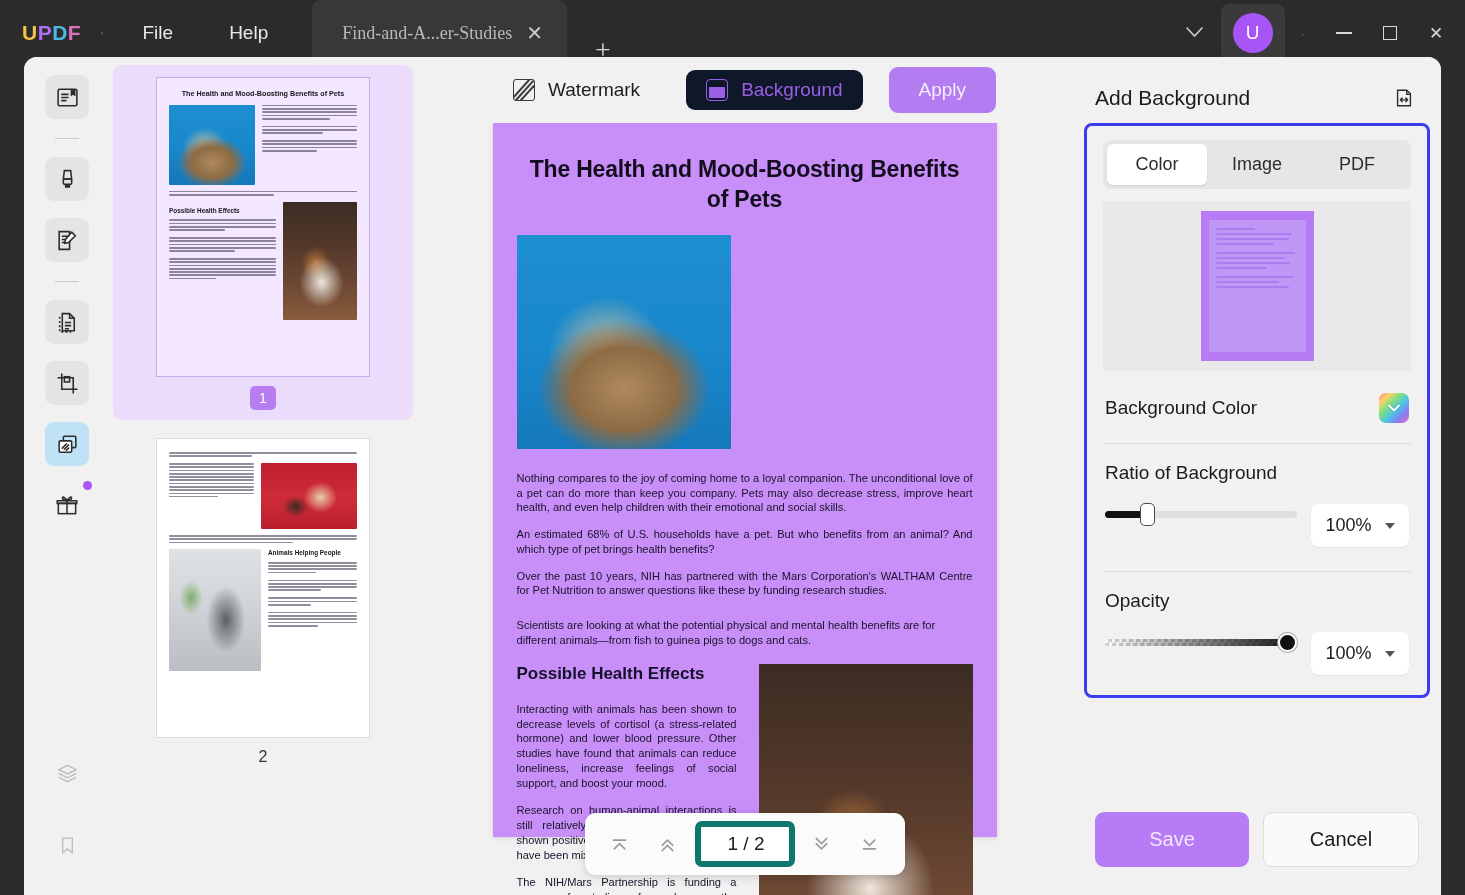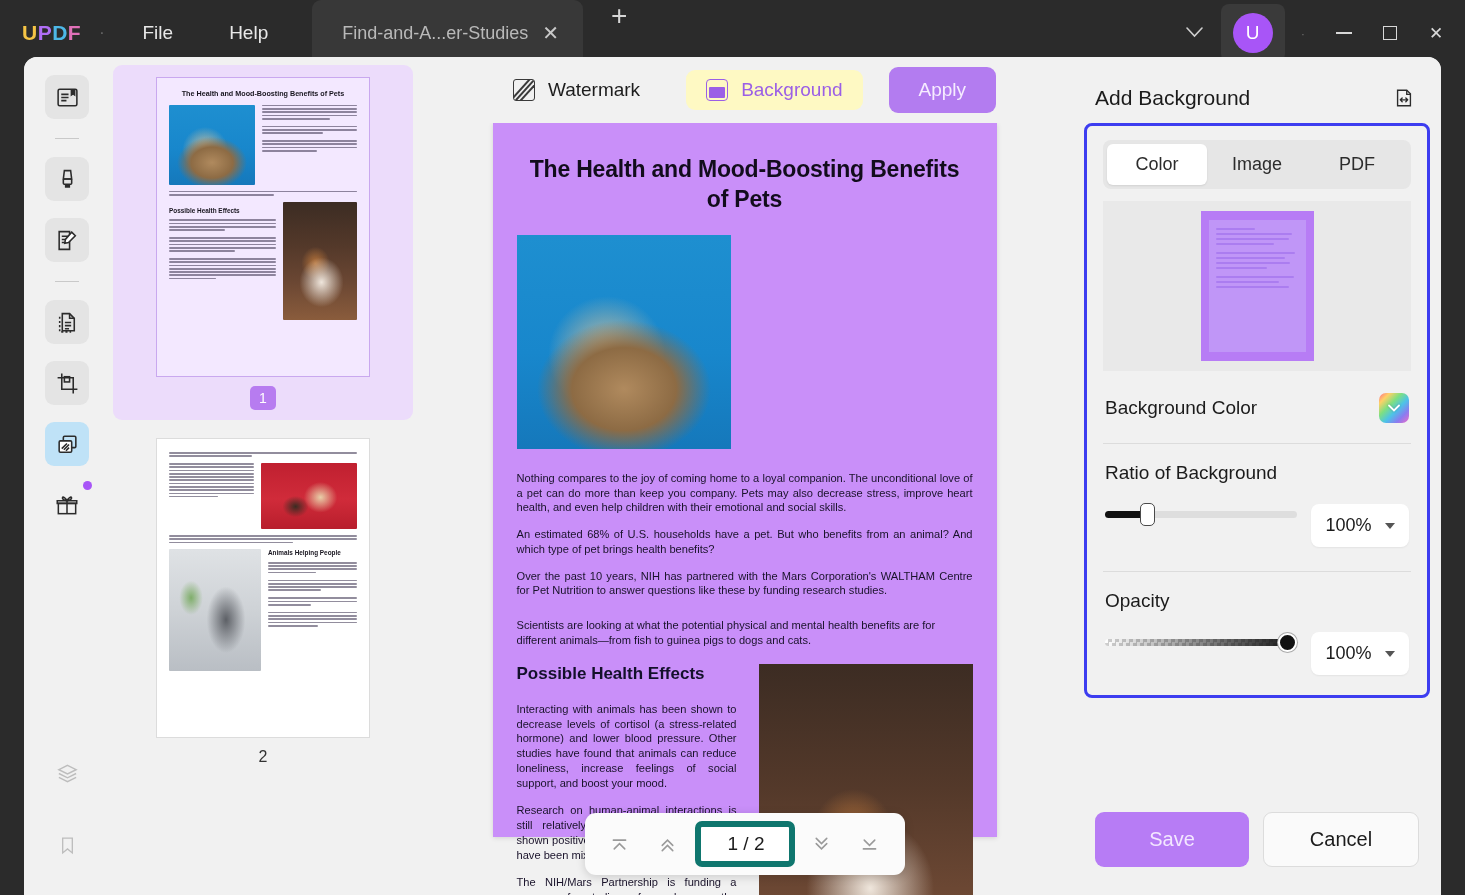--- a/index.html
+++ b/index.html
@@ -17,21 +17,21 @@
     background: #2b2b2b; display: flex; align-items: center;
   }
   .logo { margin-left: 22px; font-size: 21px; font-weight: 700; letter-spacing: .5px; }
   .logo .l1 { color: #f5c445; } .logo .l2 { color: #b06ef5; }
   .logo .l3 { color: #4db8e8; } .logo .l4 { color: #e070b8; }
   .dot-sep { color: #6a6a6a; margin: 0 4px 0 18px; font-size: 16px; }
   .menu-item {
     color: #e8e8e8; font-size: 19px; padding: 6px 22px; margin-left: 12px;
     border-radius: 5px; cursor: default;
   }
-  .tabstrip { display: flex; align-items: flex-start; margin-left: 22px; }
+  .tabstrip { display: flex; align-items: flex-end; margin-left: 22px; font-family: Liberation Serif, serif; }
   .doc-tab {
     display: flex; align-items: center; gap: 14px;
     background: #383838; height: 66px; padding: 0 24px 0 30px;
     border-radius: 9px 9px 0 0; color: #b9b9b9; font-size: 18px;
   }
   .tab-close { font-size: 20px; color: #c9c9c9; line-height: 1; cursor: pointer; }
   .tab-add { color: #d6d6d6; font-size: 28px; margin-left: 28px; font-weight: 300; cursor: pointer; }
   .tb-right { margin-left: auto; display: flex; align-items: center; padding-right: 6px; }
   .tb-chev { color: #cfcfcf; font-size: 17px; padding: 10px 18px; cursor: pointer; }
   .avatar-wrap { background: #3a3a3a; border-radius: 8px; padding: 9px 12px; cursor: pointer; }
@@ -131,21 +131,21 @@
 
   
   .viewer { flex: 1; display: flex; flex-direction: column;
             background: #f1f1f1; position: relative; min-width: 0; }
   .vtoolbar { height: 66px; display: flex; align-items: center;
               justify-content: center; gap: 26px; flex: 0 0 66px; }
   .tb-tab {
     display: flex; align-items: center; gap: 13px; padding: 9px 20px;
     border-radius: 9px; font-size: 19px; color: #1d1d1d; cursor: pointer;
   }
-  .tb-tab.active { background: #fef9c3; color: #9b5fe6; }
+  .tb-tab.active { background: #0f172a; color: #9b5fe6; }
   .wm-icon { width: 22px; height: 22px; border: 1.6px solid #3a3a3a; border-radius: 3px;
              position: relative; overflow: hidden; }
   .wm-icon i { position: absolute; width: 1.6px; height: 30px; background: #3a3a3a;
                transform: rotate(42deg); top: -5px; }
   .bg-icon { width: 22px; height: 22px; border: 1.7px solid #9b5fe6; border-radius: 4px;
              display: flex; align-items: flex-end; padding: 2px; }
   .bg-icon i { flex: 1; height: 11px; background: #9b5fe6; border-radius: 1px; }
   .apply-btn {
     background: #b37cf0; color: #f6ecff; border: none; font-size: 19px;
     padding: 12px 30px; border-radius: 9px; cursor: pointer;

